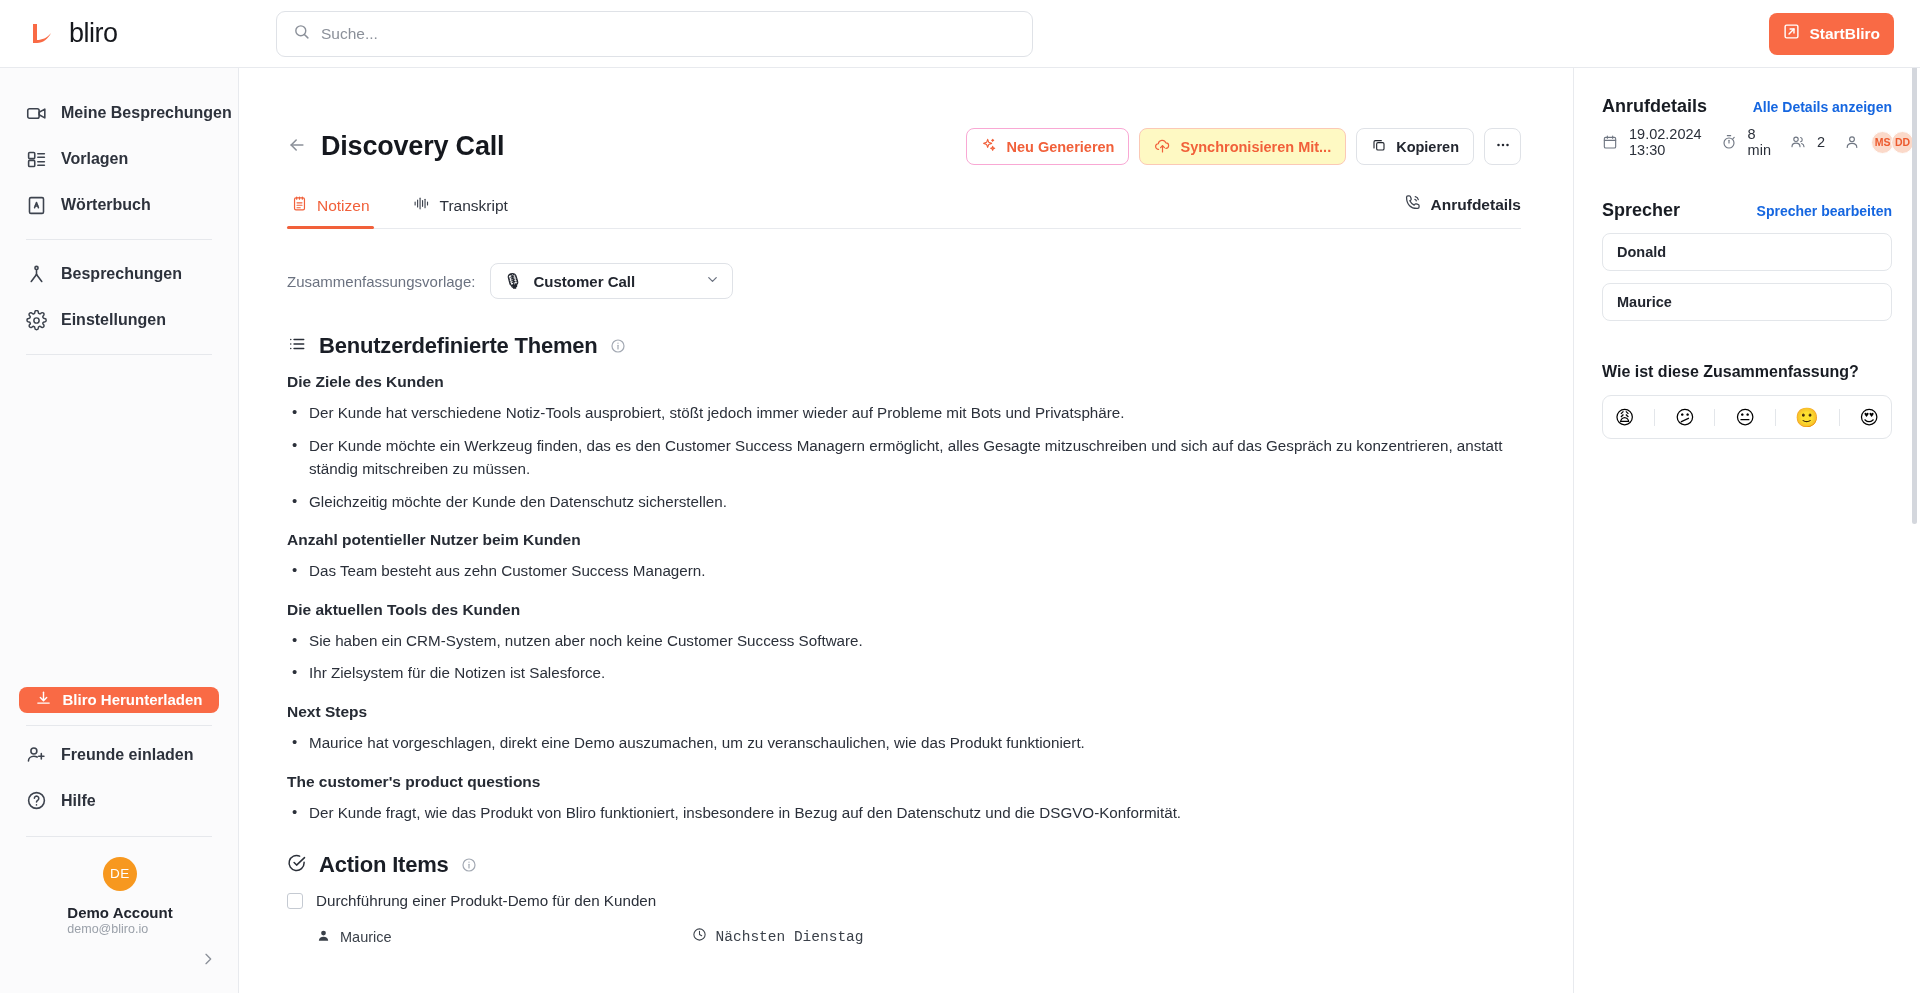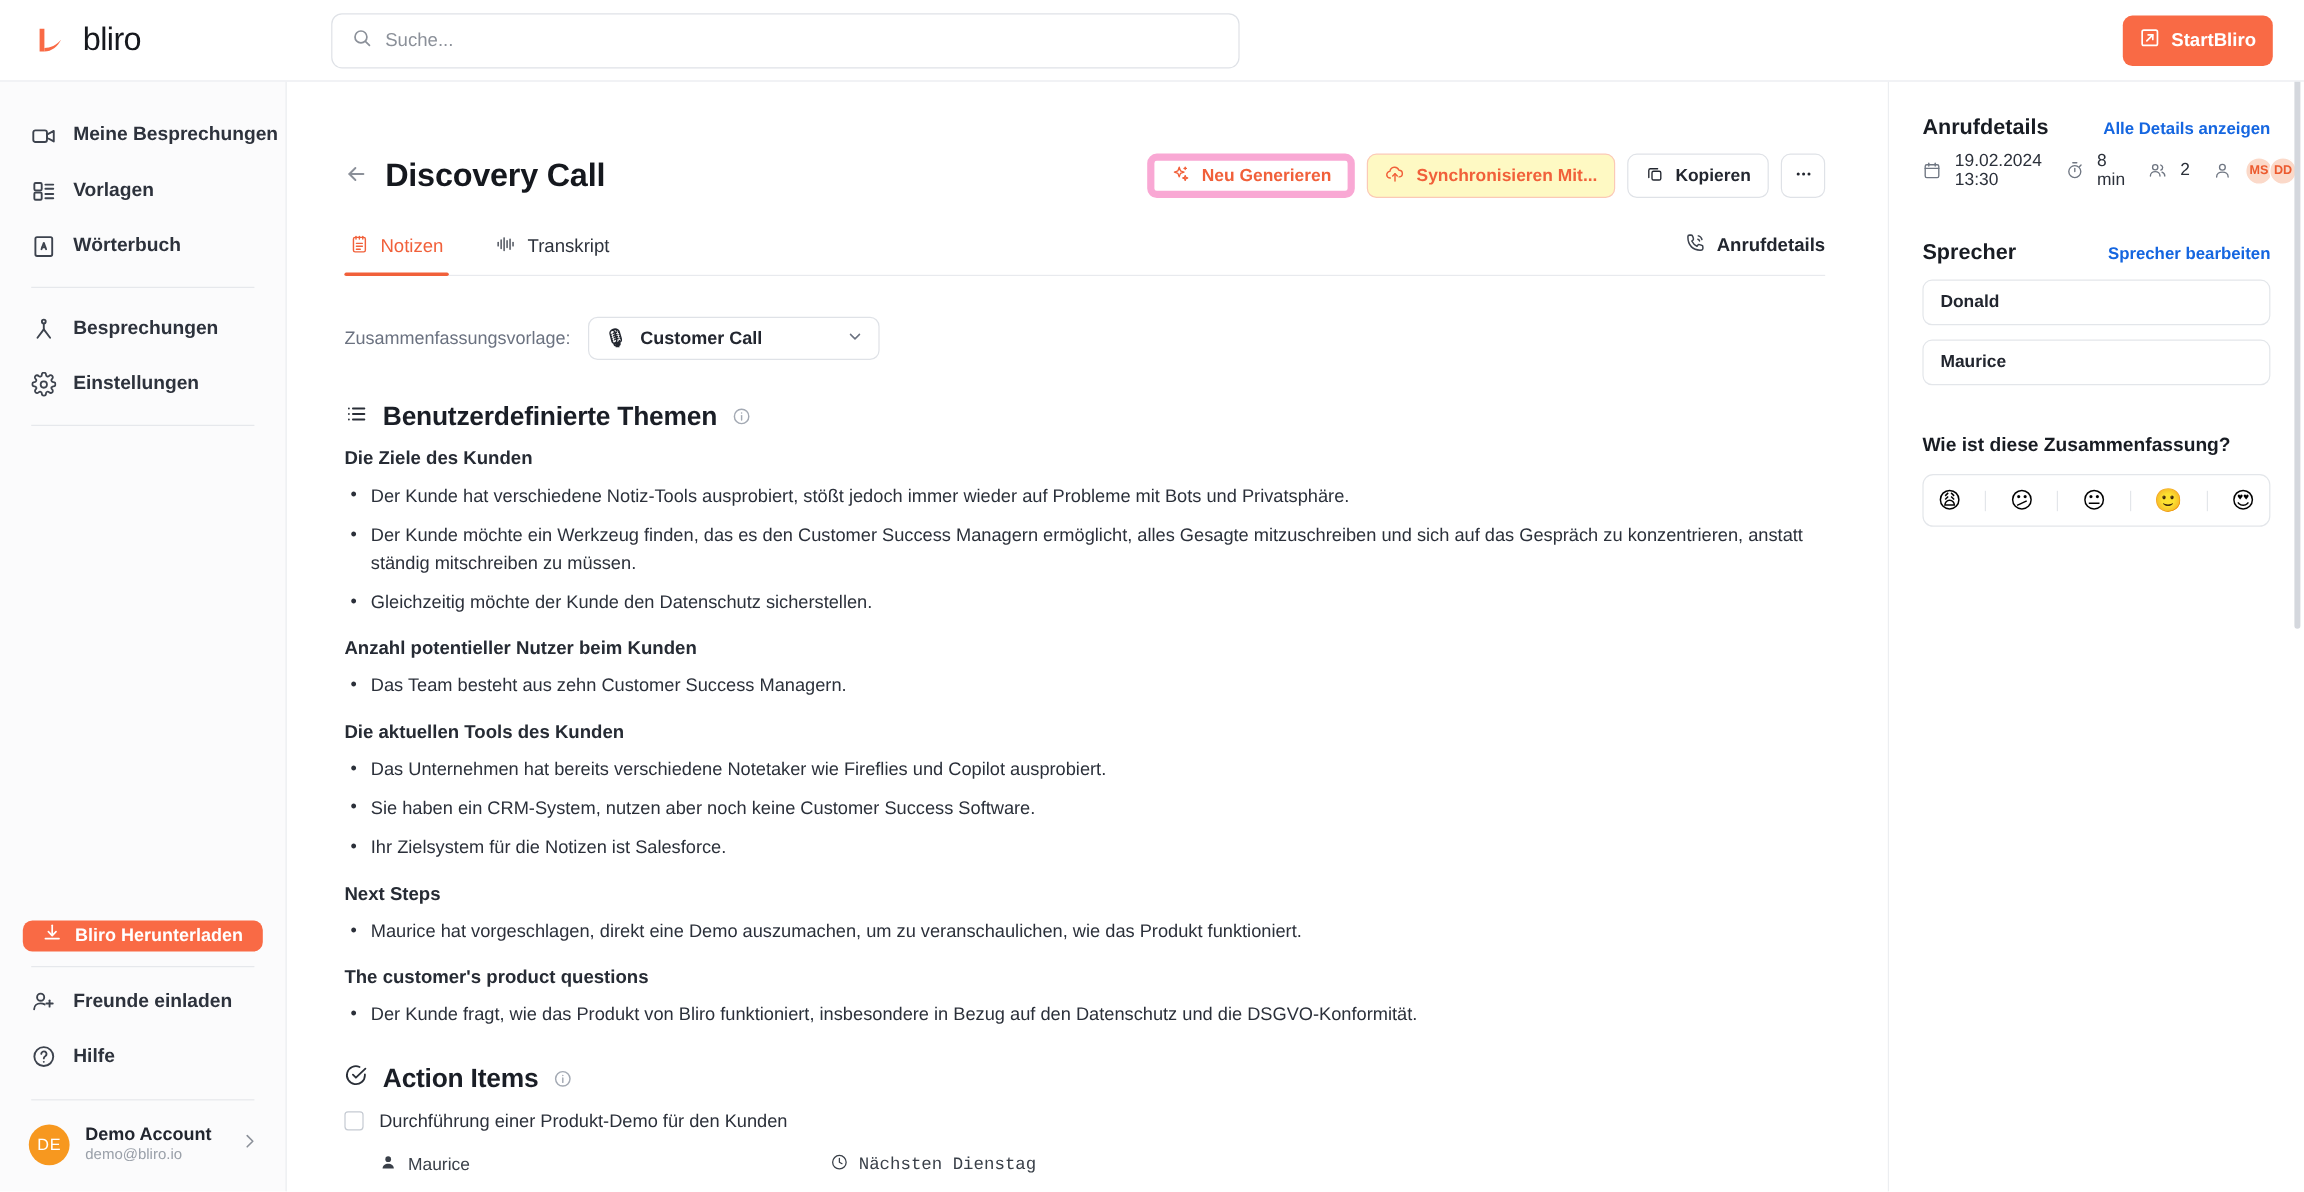--- a/index.html
+++ b/index.html
@@ -82,21 +82,21 @@
     background: #f96a45; color: #fff;
     border: none; border-radius: 8px;
     display: flex; align-items: center; justify-content: center; gap: 10px;
     font-family: inherit; font-size: 15px; font-weight: 700;
     cursor: pointer;
   }
   .sidebar-bottom-sep { height: 1px; background: #e6e8ec; margin: 12px 26px 6px 26px; }
 
   .account {
     display: flex; align-items: center; gap: 13px;
-    padding: 14px 22px 22px 24px; cursor: pointer;
+    padding: 14px 22px 22px 24px; cursor: pointer; flex-direction: column;
   }
   .avatar-circle {
     width: 34px; height: 34px; flex: 0 0 34px;
     border-radius: 50%; background: #f7981f; color: #fff;
     display: flex; align-items: center; justify-content: center;
     font-size: 13.5px; font-weight: 400; letter-spacing: .5px;
   }
   .account-text { display: flex; flex-direction: column; line-height: 1.25; }
   .account-name { font-size: 15px; font-weight: 700; color: #22262f; }
   .account-mail { font-size: 12.5px; color: #9aa0a9; }
@@ -118,21 +118,21 @@
   }
   .page-title { font-size: 27px; font-weight: 700; color: #15181e; letter-spacing: -0.2px; }
   .head-actions { margin-left: auto; display: flex; align-items: center; gap: 10px; }
 
   .btn {
     height: 37px; border-radius: 8px;
     display: inline-flex; align-items: center; gap: 9px;
     padding: 0 14px; font-family: inherit; font-size: 14.5px; font-weight: 700;
     cursor: pointer; white-space: nowrap;
   }
-  .btn-outline-orange { background: #fff; border: 6px solid #f9a8d4; color: #f1603a; }
+  .btn-outline-orange { background: #fff; border: 1px solid #f9a8d4; color: #f1603a; }
   .btn-soft-orange { background: #fef9c3; border: 1px solid #fbc9b6; color: #f1603a; }
   .btn-white { background: #fff; border: 1px solid #dfe2e7; color: #22262f; }
   .btn-icon-only { width: 37px; padding: 0; justify-content: center; }
 
   
   .tabs-row {
     display: flex; align-items: flex-end;
     border-bottom: 1px solid #e8eaee;
     margin-top: 28px;
   }
@@ -570,21 +570,20 @@
           <div class="topic">
             <div class="topic-title">Anzahl potentieller Nutzer beim Kunden</div>
             <ul class="bullets">
               <li>Das Team besteht aus zehn Customer Success Managern.</li>
             </ul>
           </div>
 
           <div class="topic">
             <div class="topic-title">Die aktuellen Tools des Kunden</div>
             <ul class="bullets">
-              <li>Das Unternehmen hat bereits verschiedene Notetaker wie Fireflies und Copilot ausprobiert.</li>
               <li>Sie haben ein CRM-System, nutzen aber noch keine Customer Success Software.</li>
               <li>Ihr Zielsystem für die Notizen ist Salesforce.</li>
             </ul>
           </div>
 
           <div class="topic">
             <div class="topic-title">Next Steps</div>
             <ul class="bullets">
               <li>Maurice hat vorgeschlagen, direkt eine Demo auszumachen, um zu veranschaulichen, wie das Produkt funktioniert.</li>
             </ul>

